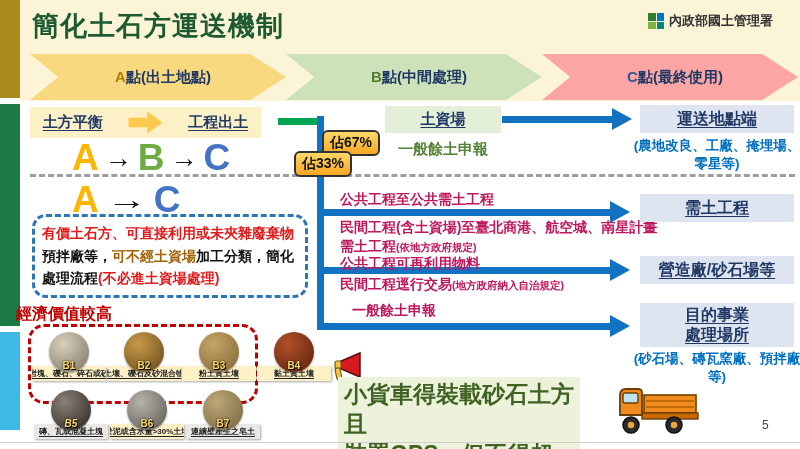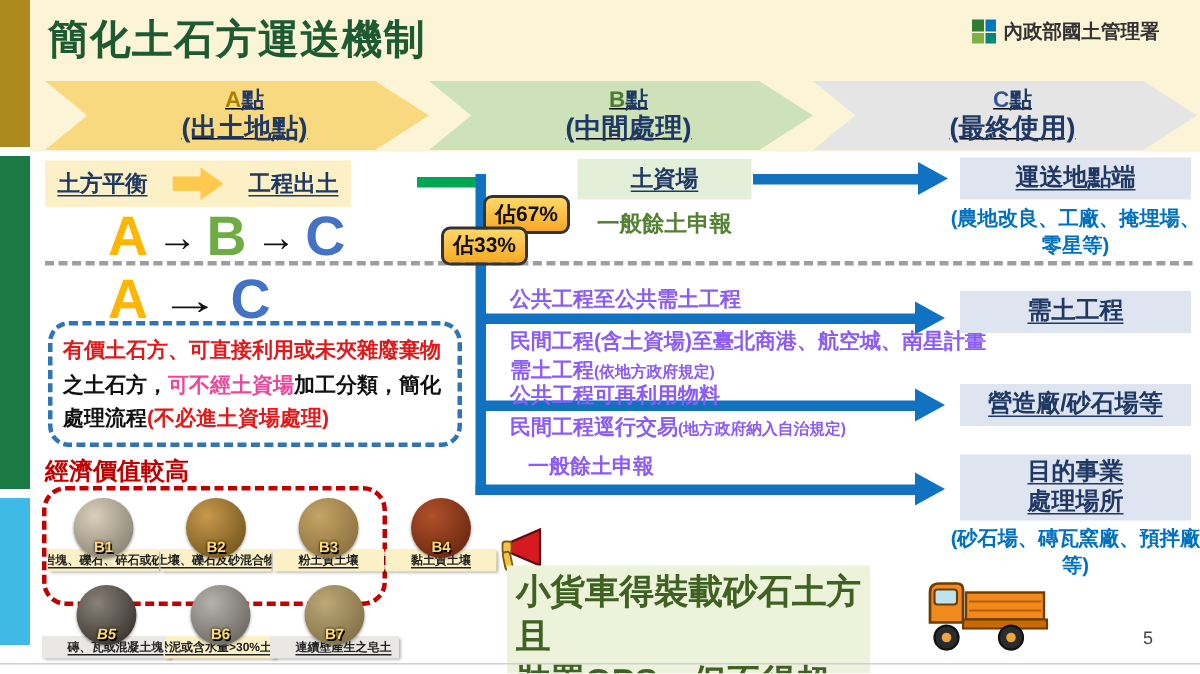--- a/index.html
+++ b/index.html
@@ -15,77 +15,77 @@
   
   .header-bg{left:20px;top:0;width:780px;height:101px;background:#FCF4D6;}
   .title{left:32px;top:8px;font-size:27px;font-weight:bold;color:#1D5A31;letter-spacing:1px;}
   .agency{left:648px;top:12px;display:flex;align-items:center;gap:5px;font-size:13px;color:#333;font-weight:bold;}
   .logo{width:16px;height:16px;display:grid;grid-template-columns:1fr 1fr;grid-template-rows:1fr 1fr;gap:1px;}
   .logo i{display:block;}
   .logo i:nth-child(1){background:#2E7D32;} .logo i:nth-child(2){background:#0277BD;}
   .logo i:nth-child(3){background:#7CB342;} .logo i:nth-child(4){background:#00897B;}
 
   
-  .banner{top:54px;height:46px;width:256px;display:flex;flex-direction:column;align-items:center;justify-content:center;
-          line-height:1.15;clip-path:polygon(0 0,86% 0,100% 50%,86% 100%,0 100%,11% 50%);padding-left:10px;box-sizing:border-box;text-decoration:underline;}
+  .banner{top:54px;height:46px;width:256px;display:flex;align-items:center;justify-content:center;
+          line-height:1.15;clip-path:polygon(0 0,86% 0,100% 50%,86% 100%,0 100%,11% 50%);padding-left:10px;box-sizing:border-box;}
   .banner-a{left:30px;background:#F8D980;}
   .banner-b{left:286px;background:#CDE2B9;}
-  .banner-c{left:542px;background:#e5e5e5;}
+  .banner-c{left:542px;background:#fca5a5;}
   .banner .l1{font-size:15px;font-weight:bold;color:#1F3864;}
   .banner-a .letter{color:#AD7F00;} .banner-b .letter{color:#4E7B2F;} .banner-c .letter{color:#2F5597;}
-  .banner .l2{font-size:18px;font-weight:bold;color:#1F3864;}
-
-  
-  .balance-bar{left:30px;top:107px;width:204px;height:31px;background:#FCF0C6;display:flex;align-items:center;justify-content:space-around;}
+  .banner .l2{font-size:15px;font-weight:bold;color:#1F3864;}
+
+  
+  .balance-bar{left:30px;top:107px;width:231px;height:31px;background:#FCF0C6;display:flex;align-items:center;justify-content:space-around;}
   .balance-bar .lbl{font-size:15px;font-weight:bold;color:#1F3864;text-decoration:underline;text-underline-offset:3px;}
   .block-arrow{width:34px;height:22px;background:#FFC94D;
       clip-path:polygon(0 28%,55% 28%,55% 0,100% 50%,55% 100%,55% 72%,0 72%);}
 
   
   .flow-row{display:flex;align-items:center;gap:6px;font-weight:800;}
   .flow-abc{left:72px;top:137px;font-size:37px;}
   .flow-ac{left:72px;top:179px;font-size:37px;}
   .fa{color:#FFB600;} .fb{color:#6FAC46;} .fc{color:#4472C4;}
   .farrow{color:#111;font-size:27px;font-weight:bold;}
 
   .divider{left:30px;top:174px;width:765px;border-top:3px dashed #9E9E9E;}
 
   
   .note-box{left:32px;top:214px;width:276px;height:84px;border:3px dashed #2E75B6;border-radius:14px;
             padding:5px 7px;box-sizing:border-box;font-size:14px;font-weight:bold;line-height:1.62;color:#111;}
-  .seg-red{color:#E01A1A;} .seg-green{color:#ec4899;} .seg-black{color:#111;}
-
-  .econ-title{left:30px;top:304px;font-size:16px;font-weight:bold;color:#C00000;}
+  .seg-red{color:#E01A1A;} .seg-green{color:#a16207;} .seg-black{color:#111;}
+
+  .econ-title{left:16px;top:304px;font-size:16px;font-weight:bold;color:#C00000;}
 
   
   .soil-item{width:74px;display:flex;flex-direction:column;align-items:center;}
   .soil-circle{width:40px;height:40px;border-radius:50%;position:relative;box-shadow:0 1px 2px rgba(0,0,0,.4);}
   .soil-code{position:absolute;bottom:1px;left:0;right:0;text-align:center;font-size:10px;font-weight:bold;color:#FFD96B;
              text-shadow:0 0 2px #000,1px 1px 0 #000;}
   .soil-tag{margin-top:-6px;width:74px;height:15px;background:#FCF0C6;box-shadow:1px 1px 2px rgba(0,0,0,.35);
             display:flex;align-items:center;justify-content:center;font-size:8px;font-weight:bold;color:#222;white-space:nowrap;overflow:hidden;}
   .soil-tag span{text-decoration:underline;text-underline-offset:2px;}
-  .tag-gray .soil-tag{background:#E9E8E4;padding-left:12px;}
+  .tag-gray .soil-tag{background:#E9E8E4;}
   .hv-outline{left:28px;top:324px;width:224px;height:74px;border:3px dashed #C00000;border-radius:16px;}
 
   
   .vline{left:317px;top:116px;width:7px;height:214px;background:#1272C2;}
   .hgreen{left:278px;top:118px;width:42px;height:7px;background:#00A651;}
   .hbar{height:7px;background:#1272C2;}
   .ahead{width:0;height:0;border-top:11px solid transparent;border-bottom:11px solid transparent;border-left:20px solid #1272C2;}
 
   .badge{width:58px;height:26px;background:linear-gradient(180deg,#FFD869,#F7A823);border:2px solid #333;border-radius:6px;
          display:flex;align-items:center;justify-content:center;font-size:14px;font-weight:bold;color:#111;box-sizing:border-box;}
   .badge67{left:322px;top:106px;margin-top:24px;} .badge33{left:294px;top:151px;}
 
   .soilbank-box{left:385px;top:106px;width:116px;height:27px;background:#E3EFD9;display:flex;align-items:center;justify-content:center;
         font-size:15px;font-weight:bold;color:#1F3864;text-decoration:underline;text-underline-offset:3px;}
   .gdeclare-top{left:378px;top:140px;width:130px;text-align:center;font-size:15px;font-weight:bold;color:#548235;}
 
-  .mid-text{color:#8b5cf6;font-size:14px;font-weight:bold;white-space:nowrap;}
+  .mid-text{color:#be185d;font-size:14px;font-weight:bold;white-space:nowrap;}
   .mid-wrap{white-space:normal;}
   .small-note{font-size:10.5px;}
 
   .dest-box{left:640px;width:154px;background:#DFE4F1;display:flex;flex-direction:column;align-items:center;justify-content:center;
             font-size:16px;font-weight:bold;color:#1F3864;line-height:1.25;}
   .dest-box span{text-decoration:underline;text-underline-offset:3px;}
   .dest-sub{left:628px;width:178px;text-align:center;font-size:13.5px;font-weight:bold;color:#0070C0;line-height:1.3;}
 
   
   .ann-text{left:338px;top:377px;width:242px;background:#EDF2DB;padding:3px 6px;box-sizing:border-box;
@@ -141,21 +141,21 @@
     <span class="fc">C</span>
   </div>
   <div class="abs flow-row flow-ac">
     <span class="fa">A</span>
     <span class="farrow" style="transform:scaleX(1.5);margin:0 8px;">→</span>
     <span class="fc">C</span>
   </div>
 
   <div class="abs divider"></div>
 
-  <div class="abs note-box"><span class="seg-red">有價土石方、可直接利用或未夾雜廢棄物</span><span class="seg-black">之土石方，</span><span class="seg-green">可不經土資場</span><span class="seg-black">加工分類，簡化處理流程</span><span class="seg-red">(不必進土資場處理)</span></div>
+  <div class="abs note-box"><span class="seg-red">有價土石方、可直接利用或未夾雜廢棄物</span><span class="seg-black">預拌廠等，</span><span class="seg-green">可不經土資場</span><span class="seg-black">加工分類，簡化處理流程</span><span class="seg-red">(不必進土資場處理)</span></div>
 
   <div class="abs econ-title">經濟價值較高</div>
 
   <div class="abs hv-outline"></div>
   <div class="abs" style="left:32px;top:332px;display:flex;gap:1px;">
     <div class="soil-item">
       <div class="soil-circle" style="background: radial-gradient(circle at 35% 30%, rgb(217, 207, 186) 0%, rgb(143, 136, 120) 78%);">
           <span class="soil-code">B1</span>
         </div>
       <div class="soil-tag">

